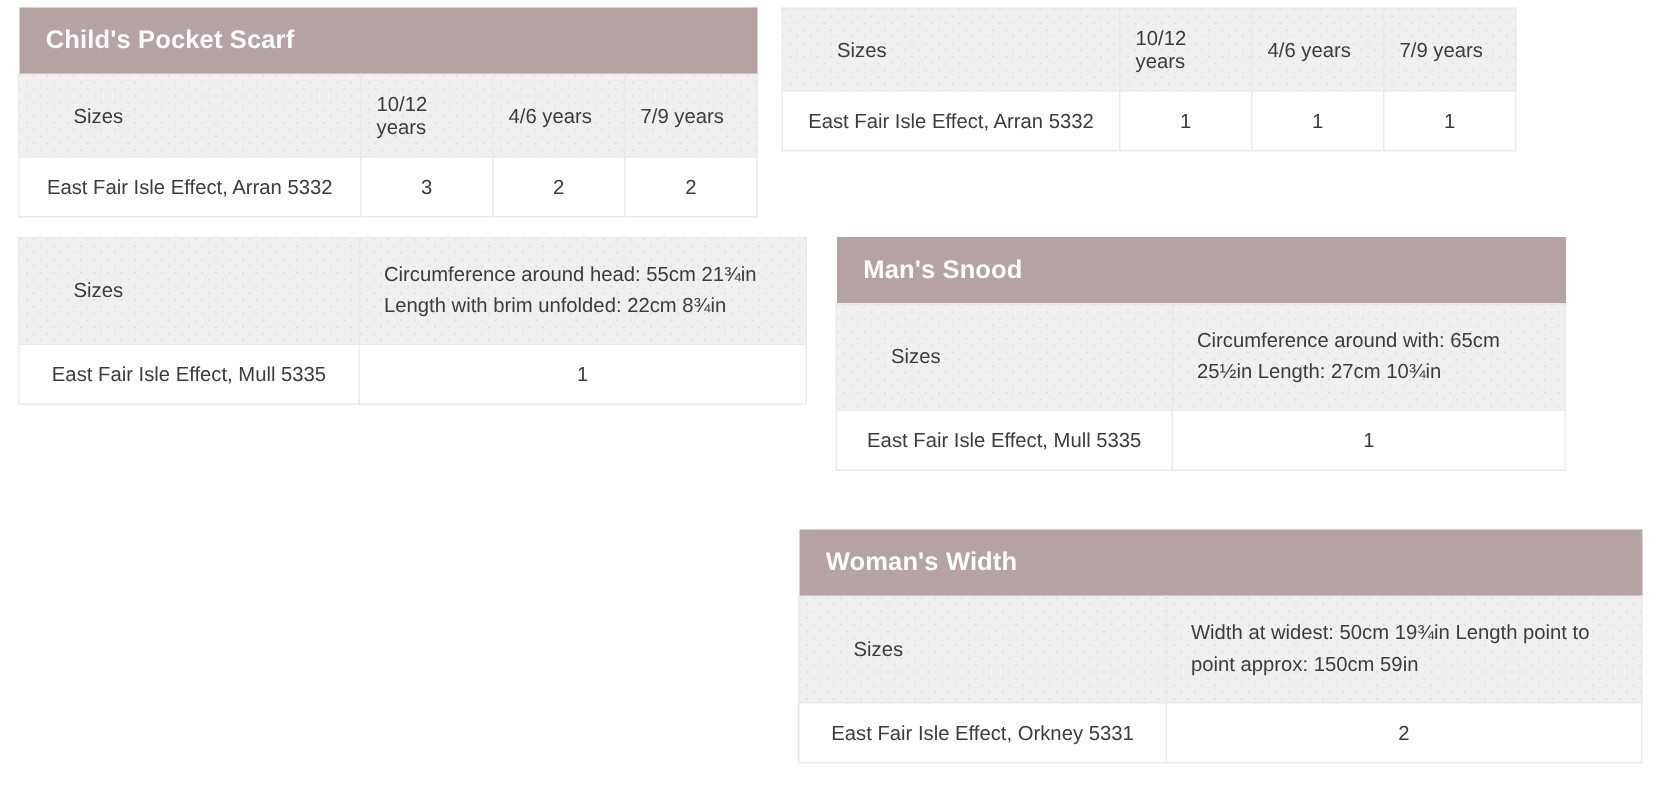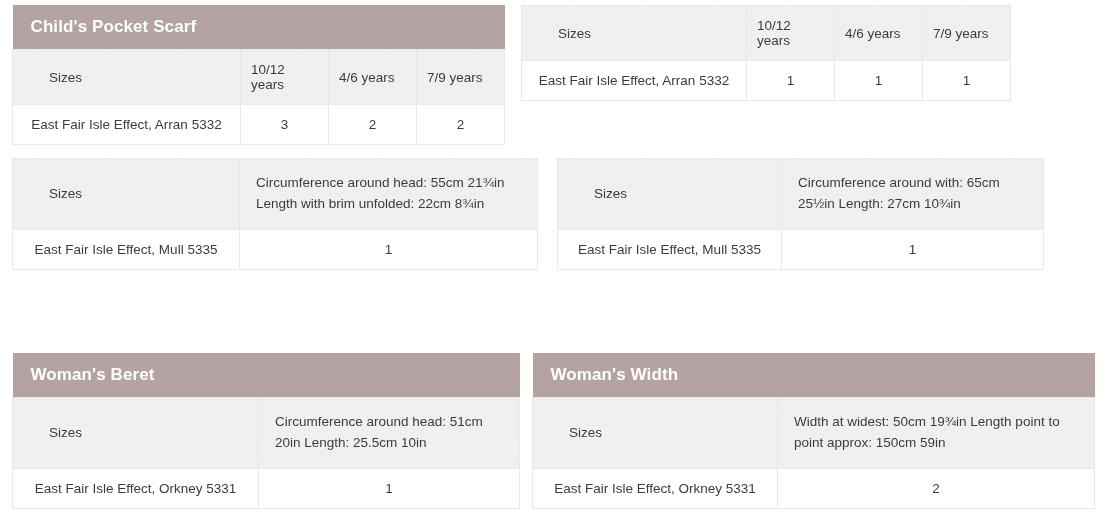--- a/index.html
+++ b/index.html
@@ -162,50 +162,34 @@
     </tr>
   </tbody>
     </table>
 
   <table class="size-table" id="tbl-mans-snood">
     <colgroup>
         <col style="width:224px">
         <col style="width:262px">
       </colgroup>
     <tbody>
+        <tr>
+      <td class="title-bar" colspan="2">Man's Snood</td>
+    </tr>
     <tr class="hdr-row">
       <td class="label">Sizes</td>
       <td class="measure">Circumference around with: 65cm 25½in Length: 27cm 10¾in</td>
     </tr>
     <tr class="data-row">
       <td class="label">East Fair Isle Effect, Mull 5335</td>
       <td class="value">1</td>
     </tr>
   </tbody>
     </table>
 
-  <table class="size-table" id="tbl-womans-beret">
-    <colgroup>
-        <col style="width:246px">
-        <col style="width:261px">
-      </colgroup>
-    <tbody>
-        <tr>
-      <td class="title-bar" colspan="2">Woman's Beret</td>
-    </tr>
-    <tr class="hdr-row">
-      <td class="label">Sizes</td>
-      <td class="measure">Circumference around head: 51cm 20in Length: 25.5cm 10in</td>
-    </tr>
-    <tr class="data-row">
-      <td class="label">East Fair Isle Effect, Orkney 5331</td>
-      <td class="value">1</td>
-    </tr>
-  </tbody>
-    </table>
 
   <table class="size-table" id="tbl-womans-shawl">
     <colgroup>
         <col style="width:245px">
         <col style="width:317px">
       </colgroup>
     <tbody>
         <tr>
       <td class="title-bar" colspan="2">Woman's Width</td>
     </tr>

